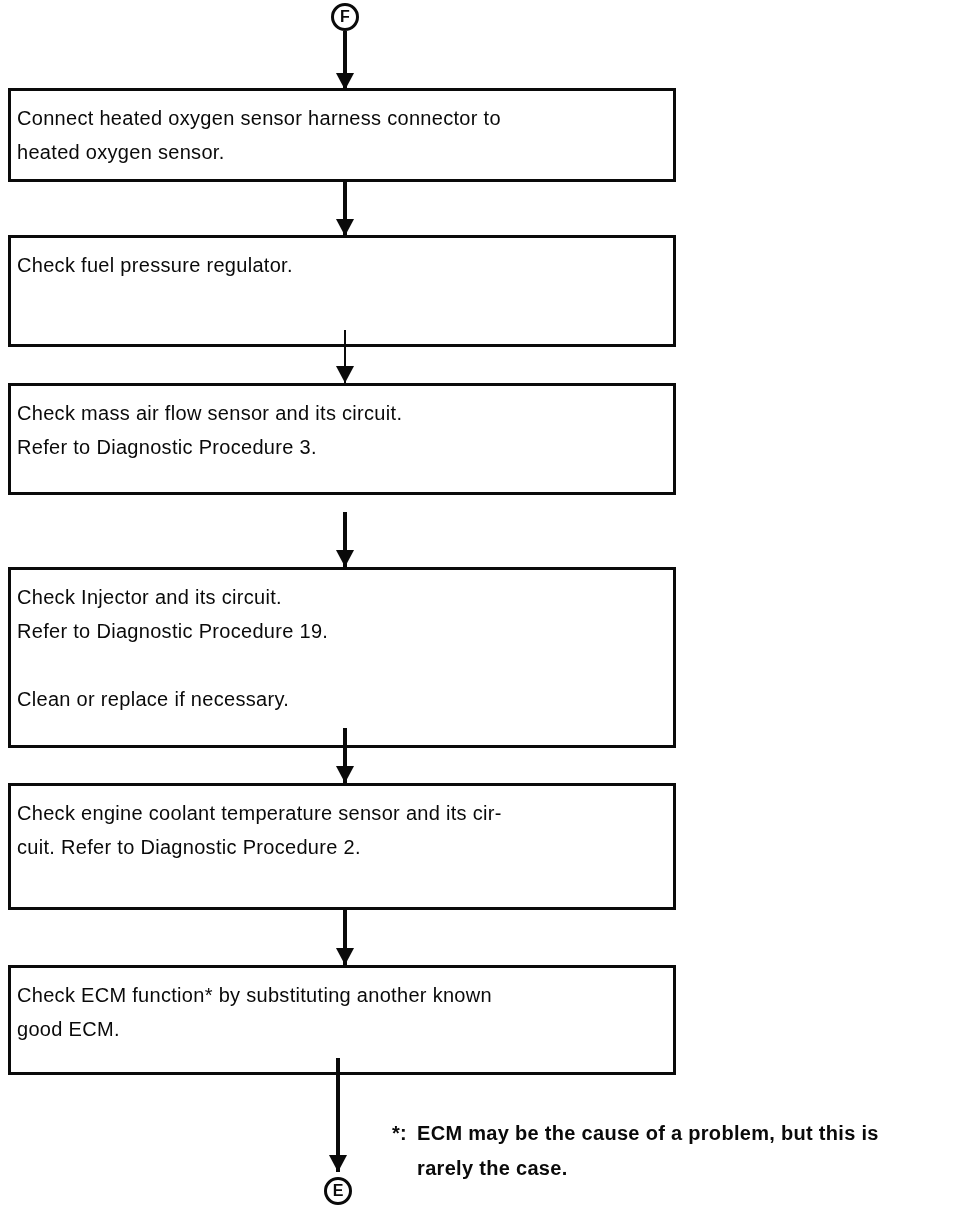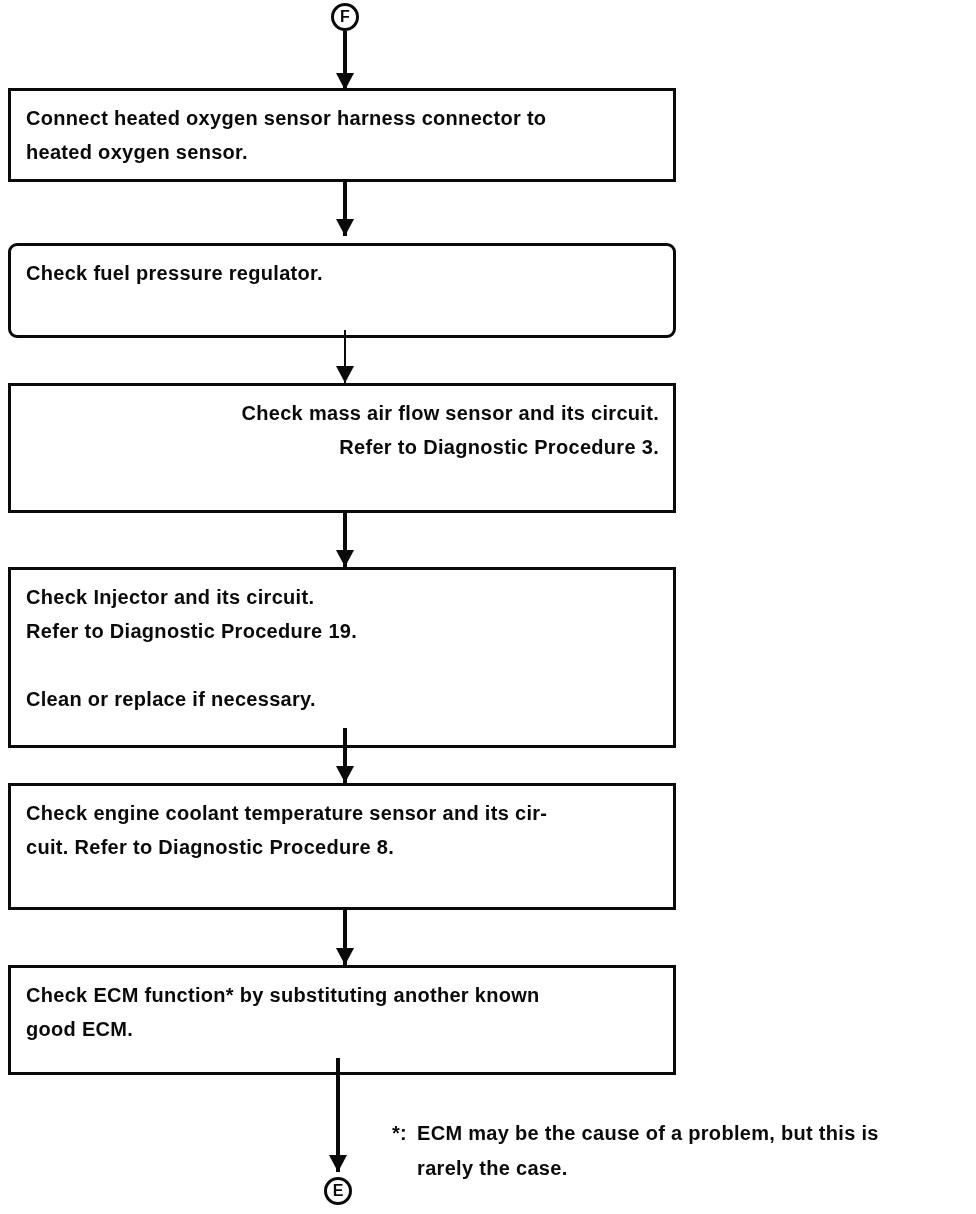--- a/index.html
+++ b/index.html
@@ -19,24 +19,24 @@
     left: 8px;
     width: 668px;
     border: 3px solid #0a0a0a;
     box-sizing: border-box;
     background: #ffffff;
   }
   .flow-box .box-text {
     display: block;
     white-space: pre-line;
     font-size: 20px;
-    font-weight: bold;
+    font-weight: normal;
     line-height: 34px;
     letter-spacing: 0.3px;
-    padding: 10px 14px 0 15px;
+    padding: 10px 14px 0 6px;
   }
 
   
   .arrow {
     position: absolute;
     width: 4px;
     background: #0a0a0a;
   }
   .arrow.thin { width: 2px; }
   .arrow::after {
@@ -93,45 +93,45 @@
 
   <div class="arrow" style="left:343px; top:31px; height:59px;"></div>
 
   <div class="flow-box" style="top:88px; height:94px;">
     <span class="box-text">Connect heated oxygen sensor harness connector to
 heated oxygen sensor.</span>
   </div>
 
   <div class="arrow" style="left:343px; top:182px; height:54px;"></div>
 
-  <div class="flow-box" style="top:243px; height:95px;border-radius:9px;">
+  <div class="flow-box" style="top:235px; height:112px;">
     <span class="box-text">Check fuel pressure regulator.</span>
   </div>
 
   <div class="arrow thin" style="left:344px; top:330px; height:53px;"></div>
 
-  <div class="flow-box" style="top:383px; height:130px;text-align:right;">
+  <div class="flow-box" style="top:383px; height:112px;">
     <span class="box-text">Check mass air flow sensor and its circuit.
 Refer to Diagnostic Procedure 3.</span>
   </div>
 
   <div class="arrow" style="left:343px; top:512px; height:55px;"></div>
 
   <div class="flow-box" style="top:567px; height:181px;">
     <span class="box-text">Check Injector and its circuit.
 Refer to Diagnostic Procedure 19.
 
 Clean or replace if necessary.</span>
   </div>
 
   <div class="arrow" style="left:343px; top:728px; height:55px;"></div>
 
   <div class="flow-box" style="top:783px; height:127px;">
     <span class="box-text">Check engine coolant temperature sensor and its cir-
-cuit. Refer to Diagnostic Procedure 8.</span>
+cuit. Refer to Diagnostic Procedure 2.</span>
   </div>
 
   <div class="arrow" style="left:343px; top:910px; height:55px;"></div>
 
   <div class="flow-box" style="top:965px; height:110px;">
     <span class="box-text">Check ECM function* by substituting another known
 good ECM.</span>
   </div>
 
   <div class="arrow" style="left:336px; top:1058px; height:114px;"></div>

